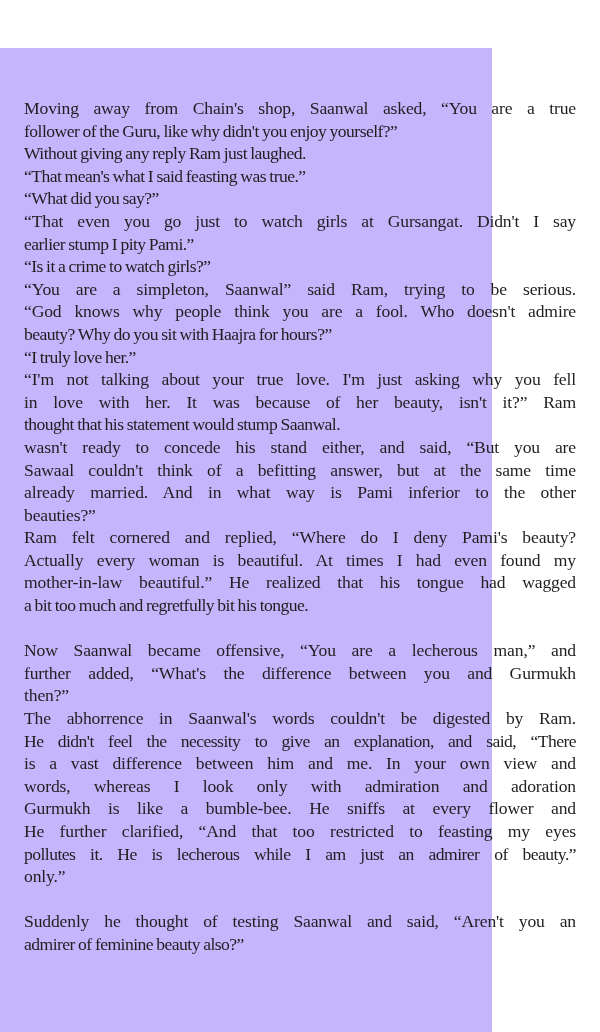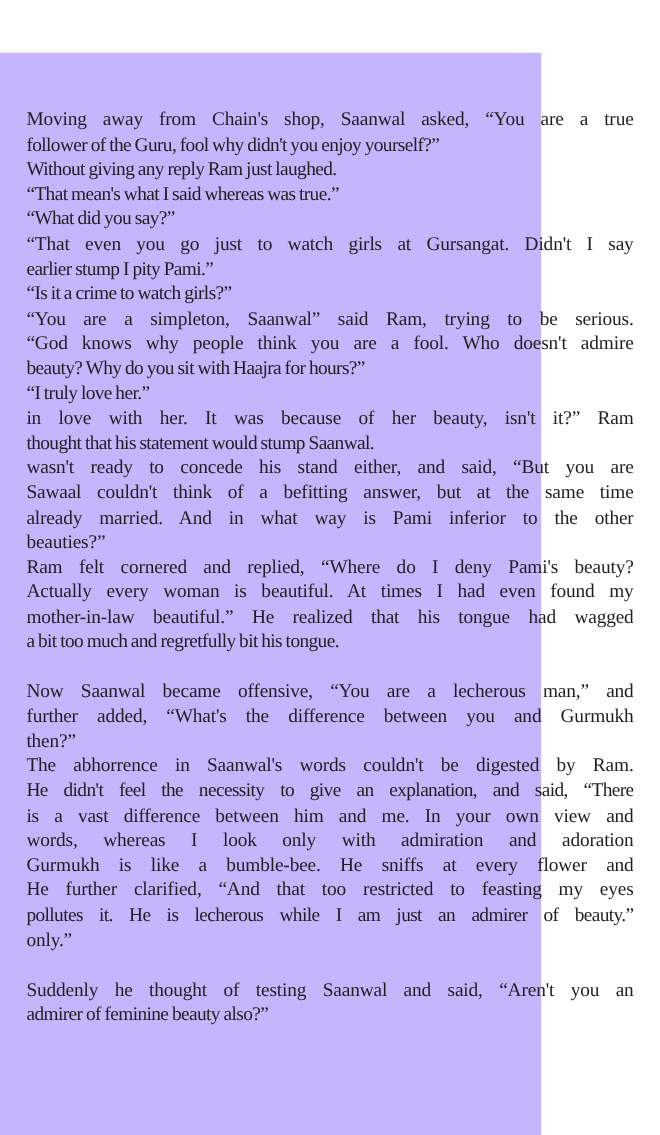--- a/index.html
+++ b/index.html
@@ -60,31 +60,32 @@
       font-size: 14px;
       color: #2a2a2a;
     }
   </style>
 </head>
 <body>
 
 <div class="page">
   <div class="text-block" id="text-block">
       <span class="line justify">Moving away from Chain's shop, Saanwal asked, “You are a true</span>
-      <span class="line tight">follower of the Guru, fool why didn't you enjoy yourself?”</span>
+      <span class="line tight">follower of the Guru, like why didn't you enjoy yourself?”</span>
       <span class="line tight">Without giving any reply Ram just laughed.</span>
-      <span class="line tight">“That mean's what I said whereas was true.”</span>
+      <span class="line tight">“That mean's what I said feasting was true.”</span>
       <span class="line tight">“What did you say?”</span>
       <span class="line justify">“That even you go just to watch girls at Gursangat. Didn't I say</span>
       <span class="line tight">earlier stump I pity Pami.”</span>
       <span class="line tight">“Is it a crime to watch girls?”</span>
       <span class="line justify">“You are a simpleton, Saanwal” said Ram, trying to be serious.</span>
       <span class="line justify">“God knows why people think you are a fool. Who doesn't admire</span>
       <span class="line tight">beauty? Why do you sit with Haajra for hours?”</span>
       <span class="line tight">“I truly love her.”</span>
+      <span class="line justify">“I'm not talking about your true love. I'm just asking why you fell</span>
       <span class="line justify">in love with her. It was because of her beauty, isn't it?” Ram</span>
       <span class="line tight">thought that his statement would stump Saanwal.</span>
       <span class="line justify">wasn't ready to concede his stand either, and said, “But you are</span>
       <span class="line justify">Sawaal couldn't think of a befitting answer, but at the same time</span>
       <span class="line justify">already married. And in what way is Pami inferior to the other</span>
       <span class="line">beauties?”</span>
       <span class="line justify">Ram felt cornered and replied, “Where do I deny Pami's beauty?</span>
       <span class="line justify">Actually every woman is beautiful. At times I had even found my</span>
       <span class="line justify">mother-in-law beautiful.” He realized that his tongue had wagged</span>
       <span class="line tight">a bit too much and regretfully bit his tongue.</span>

